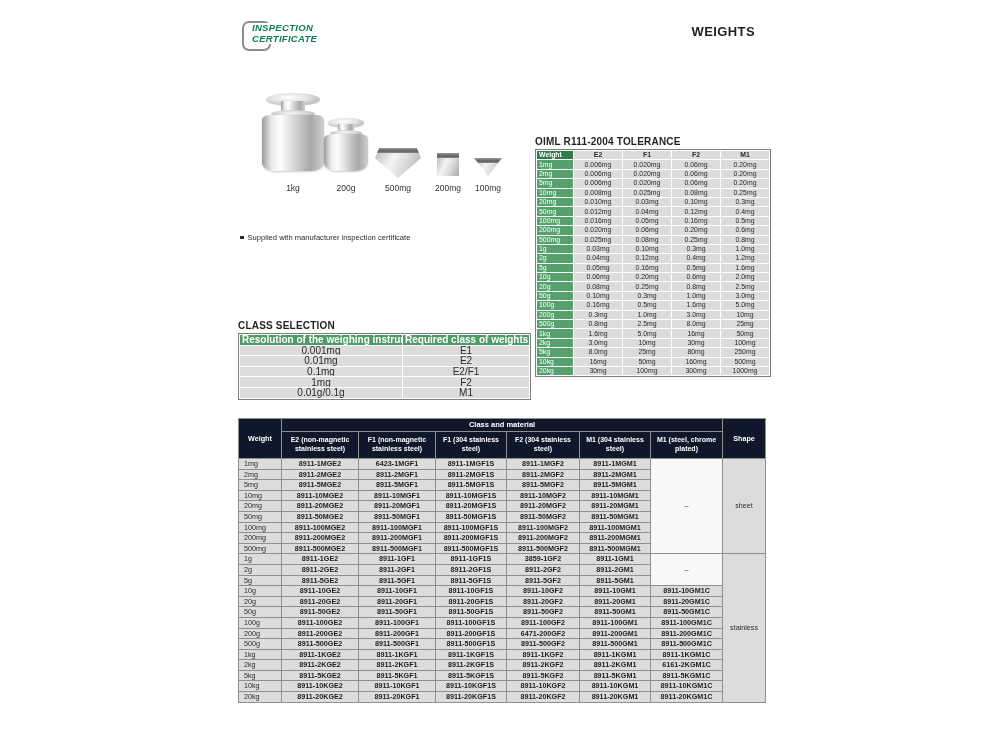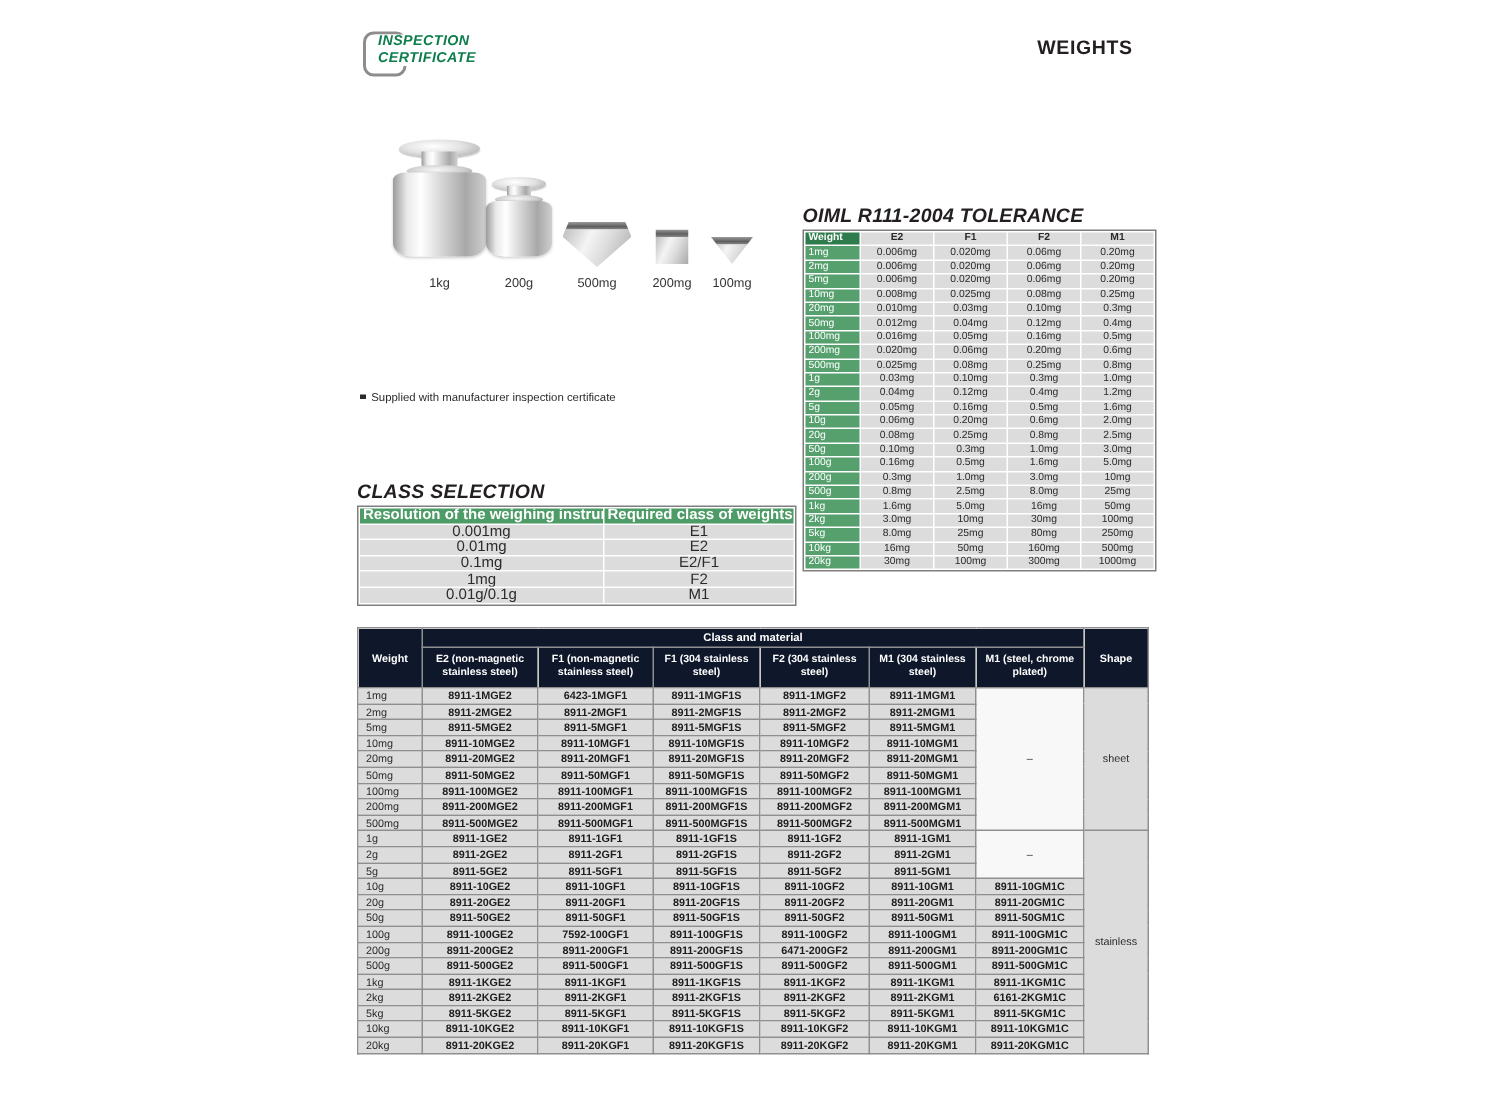--- a/index.html
+++ b/index.html
@@ -26,21 +26,21 @@
   .cap{position:absolute;border-radius:50%;background:radial-gradient(ellipse at 42% 38%,#ffffff 0%,#e2e2e2 45%,#9c9c9c 100%);box-shadow:0 1px 1px rgba(0,0,0,.25);}
   .neck{position:absolute;border-radius:0 0 45% 45% / 0 0 35% 35%;}
   .collar{position:absolute;border-radius:50%;background:radial-gradient(ellipse at 45% 40%,#f7f7f7 0%,#cdcdcd 55%,#969696 100%);}
   .bodycyl{position:absolute;border-radius:8px 8px 12px 12px / 5px 5px 9px 9px;box-shadow:0 1px 2px rgba(0,0,0,.2);}
   .sheet{position:absolute;overflow:hidden;}
   .sheet .bar{width:100%;height:5px;background:linear-gradient(180deg,#9a9a9a,#5f5f5f 60%,#8a8a8a);}
   .sheet .fill{width:100%;height:calc(100% - 5px);background:linear-gradient(115deg,#bdbdbd 0%,#f4f4f4 35%,#dcdcdc 60%,#a8a8a8 100%);}
   .img-label{position:absolute;top:93px;width:48px;text-align:center;font-size:8.5px;color:#333;}
 
   
-  .sec-title{font-size:13px;font-weight:bold;color:#231f20;letter-spacing:.2px;margin:0 0 2px 0;font-style:italic;}
+  .sec-title{font-size:10px;font-weight:bold;color:#231f20;letter-spacing:.2px;margin:0 0 2px 0;}
 
   
   table.gtable{border-collapse:separate;border-spacing:1px;background:#fff;border:1px solid #7e7e7e;table-layout:fixed;}
   table.gtable td,table.gtable th{font-size:6.9px;line-height:8px;height:8.4px;padding:0 2px;background:#dcdcdc;
     text-align:center;font-weight:normal;overflow:hidden;white-space:nowrap;}
   table.gtable th{font-weight:bold;}
   .hd-dark{background:#2e7b4b !important;color:#fff;text-align:left !important;}
   .hd-green{background:#4d9b66 !important;color:#fff;}
   .cell-green{background:#56a06e !important;color:#fff;font-weight:bold;text-align:left !important;}
 
@@ -58,21 +58,21 @@
     padding:0 2px;text-align:center;background:#dcdcdc;overflow:hidden;white-space:nowrap;}
   #catalog th{background:#0f172a;color:#fff;font-weight:bold;}
   #catalog th.grp{height:12px;line-height:12px;font-size:7.5px;}
   #catalog th.sub{white-space:normal;line-height:8.6px;height:24px;font-size:7px;padding:1px 2px;}
   #catalog td.code{font-weight:bold;color:#1d1d1d;}
   #catalog td.wcol{text-align:left;padding-left:5px;}
   #catalog td.dashcell{background:#f8f8f8;font-weight:normal;}
   #catalog td.shapecell{background:#dcdcdc;font-weight:normal;margin-left:16px;}
 
   
-  #note{left:240px;top:260px;font-size:7.6px;color:#2b2b2b;}
+  #note{left:240px;top:233px;font-size:7.6px;color:#2b2b2b;}
   #note .sq{display:inline-block;width:3.5px;height:3.5px;background:#2b2b2b;margin:0 4px 1px 0;vertical-align:middle;}
 </style>
 </head>
 <body>
 
 <div id="logo" class="abs">
   <div class="box"></div>
   <div class="text">
     <span>INSPECTION</span><br>
     <span>CERTIFICATE</span>
@@ -447,21 +447,21 @@
           <td class="code">8911-500MGF1</td>
           <td class="code">8911-500MGF1S</td>
           <td class="code">8911-500MGF2</td>
           <td class="code">8911-500MGM1</td>
         </tr>
         <tr>
           <td class="wcol">1g</td>
           <td class="code">8911-1GE2</td>
           <td class="code">8911-1GF1</td>
           <td class="code">8911-1GF1S</td>
-          <td class="code">8911-1GF2</td>
+          <td class="code">3859-1GF2</td>
           <td class="code">8911-1GM1</td>
           <td class="dashcell" rowspan="3">–</td>
           <td class="shapecell" rowspan="14">stainless</td>
         </tr>
         <tr>
           <td class="wcol">2g</td>
           <td class="code">8911-2GE2</td>
           <td class="code">8911-2GF1</td>
           <td class="code">8911-2GF1S</td>
           <td class="code">8911-2GF2</td>
@@ -498,21 +498,21 @@
           <td class="code">8911-50GE2</td>
           <td class="code">8911-50GF1</td>
           <td class="code">8911-50GF1S</td>
           <td class="code">8911-50GF2</td>
           <td class="code">8911-50GM1</td>
           <td class="code">8911-50GM1C</td>
         </tr>
         <tr>
           <td class="wcol">100g</td>
           <td class="code">8911-100GE2</td>
-          <td class="code">7592-100GF1</td>
+          <td class="code">8911-100GF1</td>
           <td class="code">8911-100GF1S</td>
           <td class="code">8911-100GF2</td>
           <td class="code">8911-100GM1</td>
           <td class="code">8911-100GM1C</td>
         </tr>
         <tr>
           <td class="wcol">200g</td>
           <td class="code">8911-200GE2</td>
           <td class="code">8911-200GF1</td>
           <td class="code">8911-200GF1S</td>

